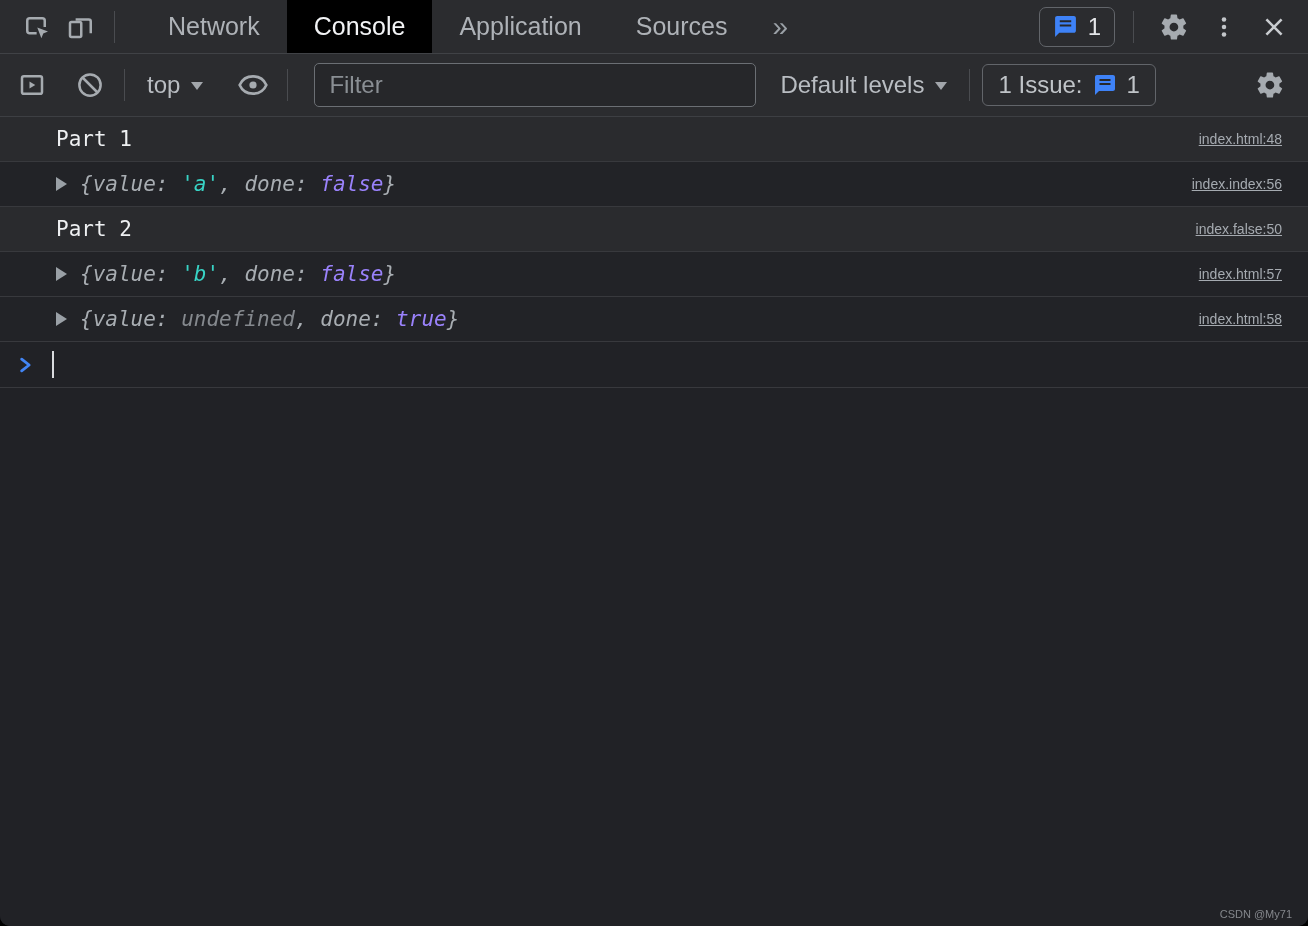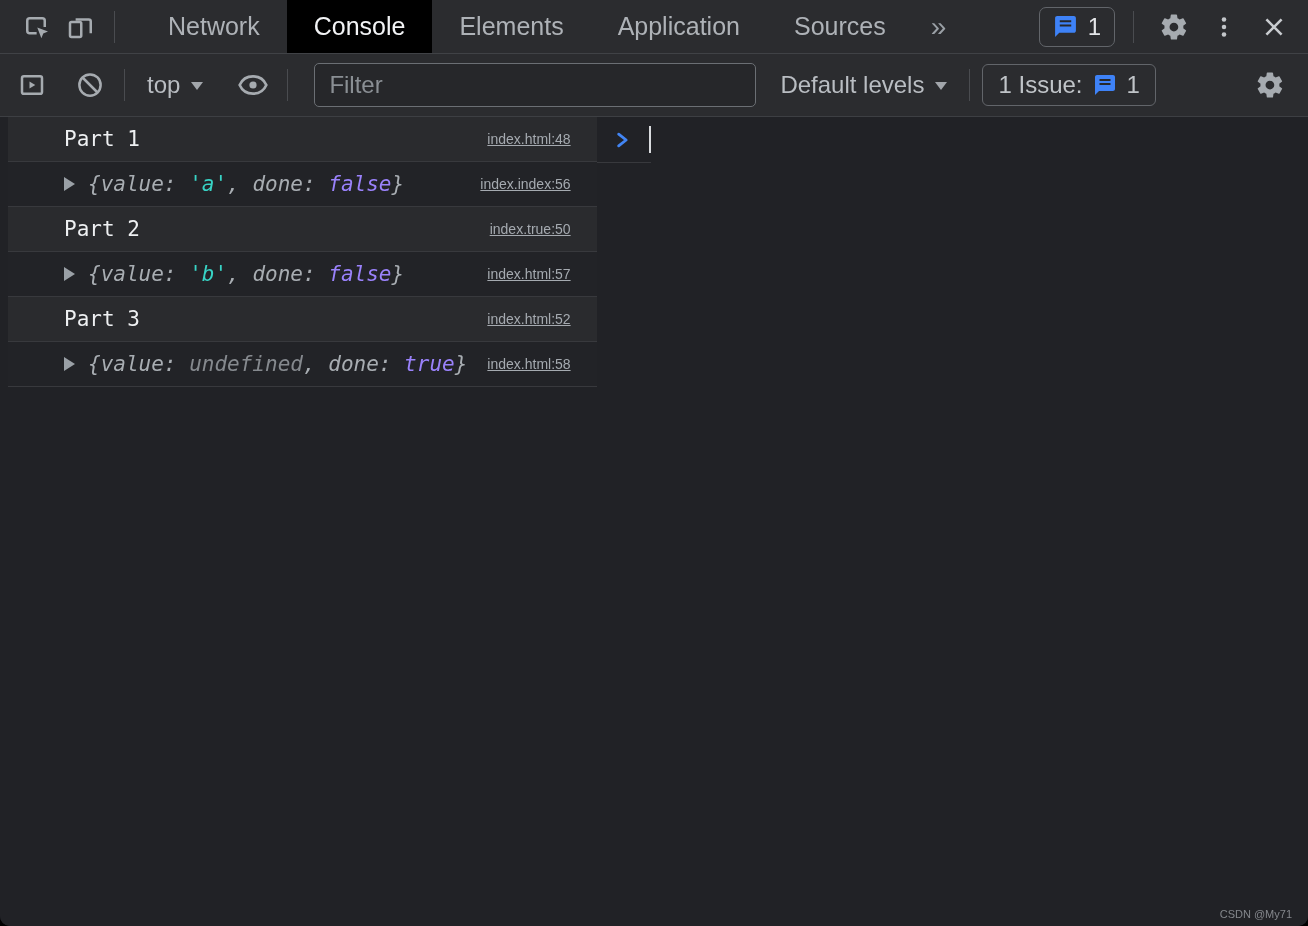--- a/index.html
+++ b/index.html
@@ -90,21 +90,21 @@
   .filter-input::placeholder { color:#8a8f94; }
   .issues-button {
     display:flex; align-items:center; gap:10px;
     border:1px solid #62656a; border-radius:6px;
     height:42px; padding:16px 15px; cursor:pointer;
     color:#c0c4c8; font-size:24px; white-space:nowrap;
   }
   .toolbar .spacer { flex:1; }
 
   
-  .console-area { flex:1; display:flex; background:#212226;padding-left:8px; }
+  .console-area { flex:1; display:flex; flex-direction:column; background:#212226; }
   .msg-row {
     min-height:45px;
     display:flex; align-items:center;
     border-bottom:1px solid #38393d;
     padding:0 26px 0 56px;
     font-family:"DejaVu Sans Mono", monospace;
     font-size:21px;
   }
   .msg-row.kind-log { background:#2a2b2e; }
   .msg-row.kind-object { background:#222327;justify-content:center; }
@@ -169,23 +169,20 @@
     <div class="vsep"></div>
 
     <div class="tabs">
       <div class="tab">
         <span>Network</span>
       </div>
       <div class="tab active">
         <span>Console</span>
       </div>
       <div class="tab">
-        <span>Elements</span>
-      </div>
-      <div class="tab">
         <span>Application</span>
       </div>
       <div class="tab">
         <span>Sources</span>
       </div>
     </div>
 
     <div class="more-tabs">
       <span>»</span>
     </div>
@@ -287,30 +284,26 @@
         <div class="msg-row kind-log">
           <div class="msg-content"><span class="log-text">Part 1</span></div>
           <a class="source-link">index.html:48</a>
         </div>
         <div class="msg-row kind-object">
           <div class="msg-content"><span class="twisty"></span><span class="tok tok-obj">{value: </span><span class="tok tok-string">'a'</span><span class="tok tok-obj">, done: </span><span class="tok tok-bool">false</span><span class="tok tok-obj">}</span></div>
           <a class="source-link">index.index:56</a>
         </div>
         <div class="msg-row kind-log">
           <div class="msg-content"><span class="log-text">Part 2</span></div>
-          <a class="source-link">index.true:50</a>
+          <a class="source-link">index.false:50</a>
         </div>
         <div class="msg-row kind-object">
           <div class="msg-content"><span class="twisty"></span><span class="tok tok-obj">{value: </span><span class="tok tok-string">'b'</span><span class="tok tok-obj">, done: </span><span class="tok tok-bool">false</span><span class="tok tok-obj">}</span></div>
           <a class="source-link">index.html:57</a>
         </div>
-        <div class="msg-row kind-log">
-          <div class="msg-content"><span class="log-text">Part 3</span></div>
-          <a class="source-link">index.html:52</a>
-        </div>
         <div class="msg-row kind-object">
           <div class="msg-content"><span class="twisty"></span><span class="tok tok-obj">{value: </span><span class="tok tok-undef">undefined</span><span class="tok tok-obj">, done: </span><span class="tok tok-bool">true</span><span class="tok tok-obj">}</span></div>
           <a class="source-link">index.html:58</a>
         </div>
       </div>
 
     <div class="prompt-row">
       <svg width="20" height="20" viewBox="0 0 24 24" fill="none">
         <path d="M8 5l9 7-9 7" stroke="#4285f4" stroke-width="3.4" stroke-linejoin="round" stroke-linecap="round"></path>
       </svg>

